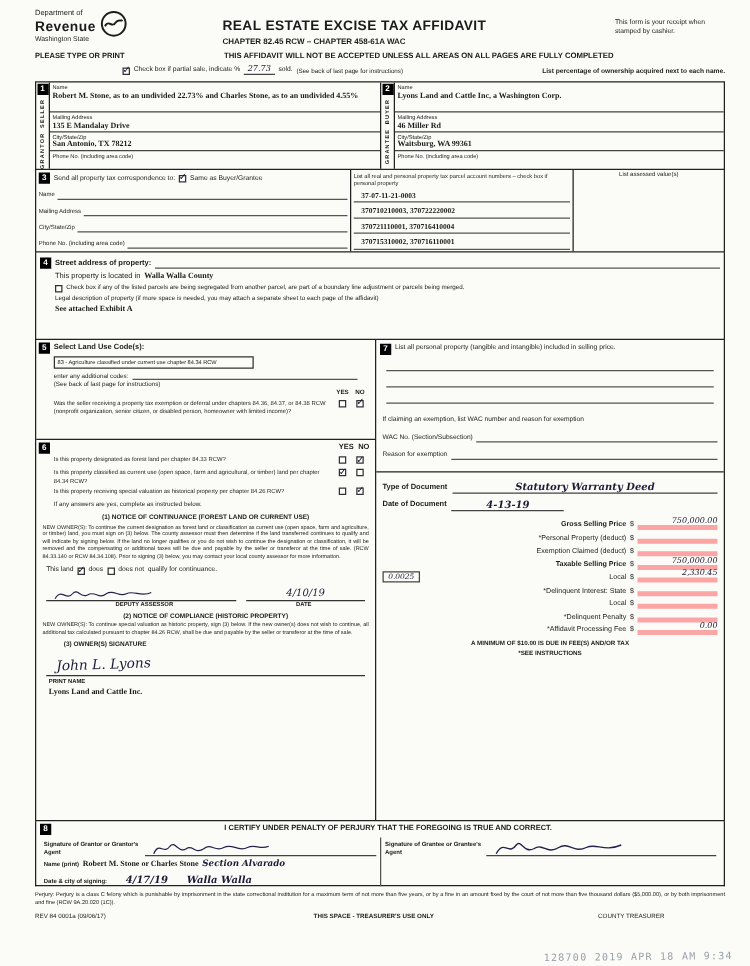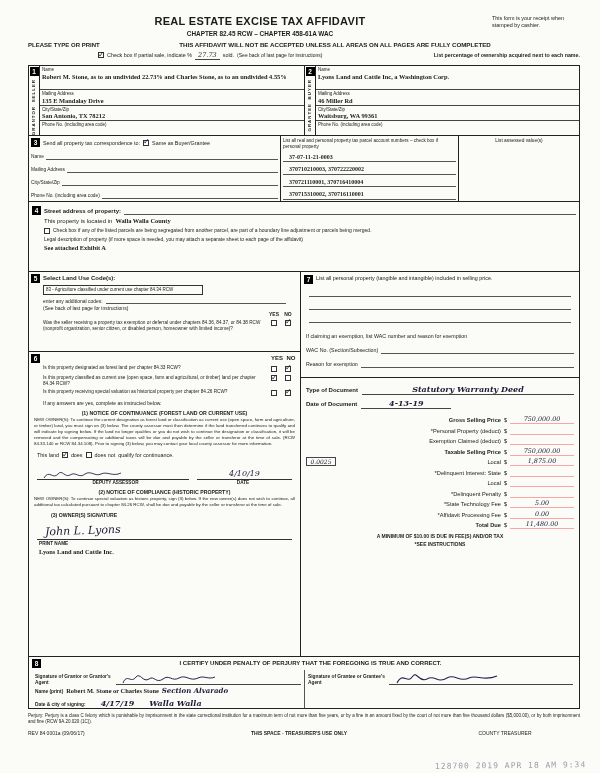--- a/index.html
+++ b/index.html
@@ -12,29 +12,29 @@
 .hand{font-family:"DejaVu Serif",serif;font-style:italic;color:#1c1c38}
 .secnum{display:inline-flex;width:9px;height:9px;background:#000;color:#fff;font-size:6.5px;font-weight:bold;
   align-items:center;justify-content:center;flex:none}
 .cb{display:inline-block;width:6px;height:6px;border:1px solid #333;background:#fff;position:relative;flex:none;vertical-align:middle}
 .cb.checked::after{content:"✓";position:absolute;left:-1px;top:-3.5px;font-size:8px;color:#15153a}
 .uline{display:inline-block;border-bottom:1px solid #555;height:7px;flex:1}
 
 .hdr-row{display:flex;align-items:flex-start}
 .logo{display:flex;gap:3px;width:150px}
 .lt1{font-size:6px}.lt2{font-size:11px;font-weight:bold;letter-spacing:.4px}.lt3{font-size:5.5px}
-.title-wrap{flex:1;text-align:center;padding-top:7px}
+.title-wrap{flex:1;text-align:left;padding-top:7px}
 .form-title{font-size:11px;font-weight:bold;letter-spacing:.3px}
 .form-chapter{font-size:6.4px;margin-top:1px;font-weight:bold}
 .receipt-note{width:88px;font-size:5.4px;padding-top:7px}
 .type-row{display:flex;margin-top:3px;align-items:baseline}
 .please{font-size:6px;width:150px;font-weight:bold}
 .warning{flex:1;text-align:center;font-size:6.2px;font-weight:bold}
 .type-row .sp{width:88px}
-.partial-row{display:flex;align-items:flex-start;gap:3px;margin:3px 0 4px 70px;font-size:5.4px}
+.partial-row{display:flex;align-items:center;gap:3px;margin:3px 0 4px 70px;font-size:5.4px}
 .pct{border-bottom:1px solid #444;padding:0 3px;font-size:6.5px;position:relative;top:-1px}
 .own-note{margin-left:auto;font-weight:bold;font-size:5.3px}
 
 .parties{display:flex;border:1px solid #222;height:71px}
 .party{width:50%;display:flex}
 .party+.party{border-left:1px solid #222}
 .rail{width:11px;border-right:1px solid #222;display:flex;flex-direction:column;align-items:center;padding-top:1px;gap:3px}
 .vword{writing-mode:vertical-rl;transform:rotate(180deg);font-size:4.4px;letter-spacing:1px;font-weight:bold}
 .fields{flex:1;display:flex;flex-direction:column}
 .frow{border-bottom:1px solid #444;padding:1px 2px;flex:1;overflow:hidden}
@@ -92,21 +92,21 @@
 .blankline{border-bottom:1px solid #555;height:13px;margin:0 8px}
 .exempt{margin-top:10px;padding:0 5px;font-size:5.3px}
 .exline{display:flex;align-items:flex-end;gap:3px;margin-top:7px}
 .docblock{margin-top:9px;padding:3px 5px 0;border-top:1px solid #222}
 .docrow{display:flex;align-items:flex-end;gap:4px;font-size:6px;font-weight:bold;margin-top:3px}
 .docval{flex:1;border-bottom:1px solid #444;text-align:center;font-size:8px}
 .money{margin-top:5px;padding:0 5px}
 .mrow{display:flex;align-items:flex-end;height:10.5px;font-size:5.7px}
 .mlabel{flex:1;text-align:right}
 .mcur{width:9px;text-align:center}
-.mval{width:64px;border-bottom:1px solid #fca5a5;text-align:center;font-size:6.4px}
+.mval{width:64px;border-bottom:4px solid #fca5a5;text-align:right;font-size:6.4px}
 .ratebox{width:30px;border:1px solid #444;height:9px;text-align:center;font-size:6px;flex:none}
 .mnotes{font-size:5px;font-weight:bold;text-align:center;margin-top:4px;line-height:1.5}
 
 .cert{border:1px solid #222;border-top:none;height:52px;padding:2px 3px}
 .cert-head{display:flex;gap:4px;align-items:center}
 .cert-statement{flex:1;text-align:center;font-size:6px;font-weight:bold}
 .cert-grid{display:flex;margin-top:2px}
 .ccol{width:50%;padding:0 3px;position:relative}
 .ccol+.ccol{border-left:1px solid #555}
 .csigrow{display:flex;align-items:flex-end;gap:3px}
@@ -123,20 +123,33 @@
   color:#9aa0aa;letter-spacing:1px;transform:rotate(-.6deg)}
 .sig-svg{position:absolute;left:4px;bottom:-2px}
 .handdate{position:absolute;left:0;right:0;bottom:0;font-size:8px}
 </style>
 </head>
 <body>
 
 <div class="page">
 
   <div class="hdr-row">
+    <div class="logo">
+      <div class="logo-text">
+        <div class="lt1">Department of</div>
+        <div class="lt2">Revenue</div>
+        <div class="lt3">Washington State</div>
+      </div>
+      <span>
+        <svg width="22" height="22" viewBox="0 0 22 22">
+            <circle cx="11" cy="11" r="9.5" fill="none" stroke="#1d1d1d" stroke-width="1.6"></circle>
+            <path d="M4 13 C7 7 9.5 15 12.5 10 C14.5 6.8 16.5 9.5 18 8" stroke="#1d1d1d" fill="none" stroke-width="1.6"></path>
+          </svg>
+      </span>
+    </div>
     <div class="title-wrap">
       <div class="form-title">REAL ESTATE EXCISE TAX AFFIDAVIT</div>
       <div class="form-chapter">CHAPTER 82.45 RCW – CHAPTER 458-61A WAC</div>
     </div>
     <div class="receipt-note">This form is your receipt when stamped by cashier.</div>
   </div>
 
   <div class="type-row">
     <span class="please">PLEASE TYPE OR PRINT</span>
     <span class="warning">THIS AFFIDAVIT WILL NOT BE ACCEPTED UNLESS ALL AREAS ON ALL PAGES ARE FULLY COMPLETED</span>
@@ -401,51 +414,41 @@
           </div>
         <div class="mrow">
             <span class="mlabel bold">Taxable Selling Price</span>
             <span class="mcur">$</span>
             <span class="mval hand">750,000.00</span>
           </div>
         <div class="mrow">
             <span class="ratebox hand">0.0025</span>
             <span class="mlabel">Local</span>
             <span class="mcur">$</span>
-            <span class="mval hand">1,875.00</span>
+            <span class="mval hand">2,330.45</span>
           </div>
         <div class="mrow">
             <span class="mlabel">*Delinquent Interest: State</span>
             <span class="mcur">$</span>
             <span class="mval hand"></span>
           </div>
         <div class="mrow">
             <span class="mlabel">Local</span>
             <span class="mcur">$</span>
             <span class="mval hand"></span>
           </div>
         <div class="mrow">
             <span class="mlabel">*Delinquent Penalty</span>
             <span class="mcur">$</span>
             <span class="mval hand"></span>
           </div>
         <div class="mrow">
-            <span class="mlabel">*State Technology Fee</span>
-            <span class="mcur">$</span>
-            <span class="mval hand">5.00</span>
-          </div>
-        <div class="mrow">
             <span class="mlabel">*Affidavit Processing Fee</span>
             <span class="mcur">$</span>
             <span class="mval hand">0.00</span>
-          </div>
-        <div class="mrow">
-            <span class="mlabel bold">Total Due</span>
-            <span class="mcur">$</span>
-            <span class="mval hand">11,480.00</span>
           </div>
       </div>
       <div class="mnotes">
         <div>A MINIMUM OF $10.00 IS DUE IN FEE(S) AND/OR TAX</div>
         <div>*SEE INSTRUCTIONS</div>
       </div>
     </div>
   </div>
 
   <div class="cert">

